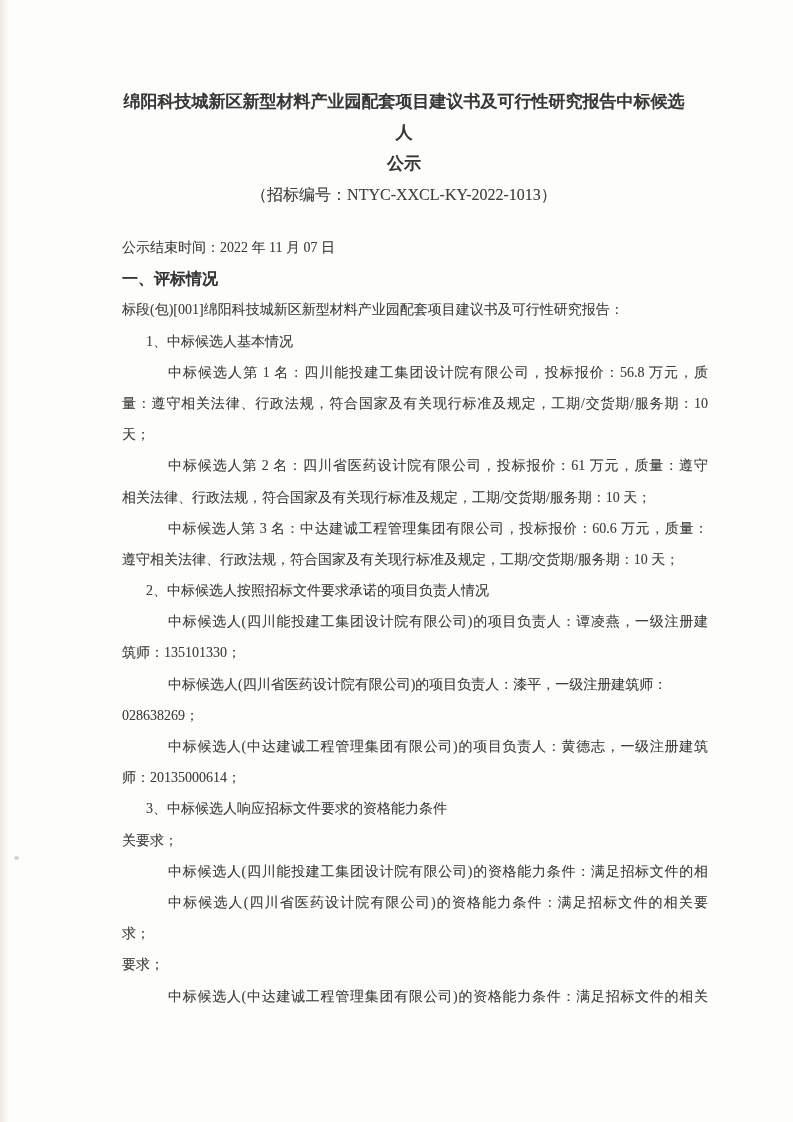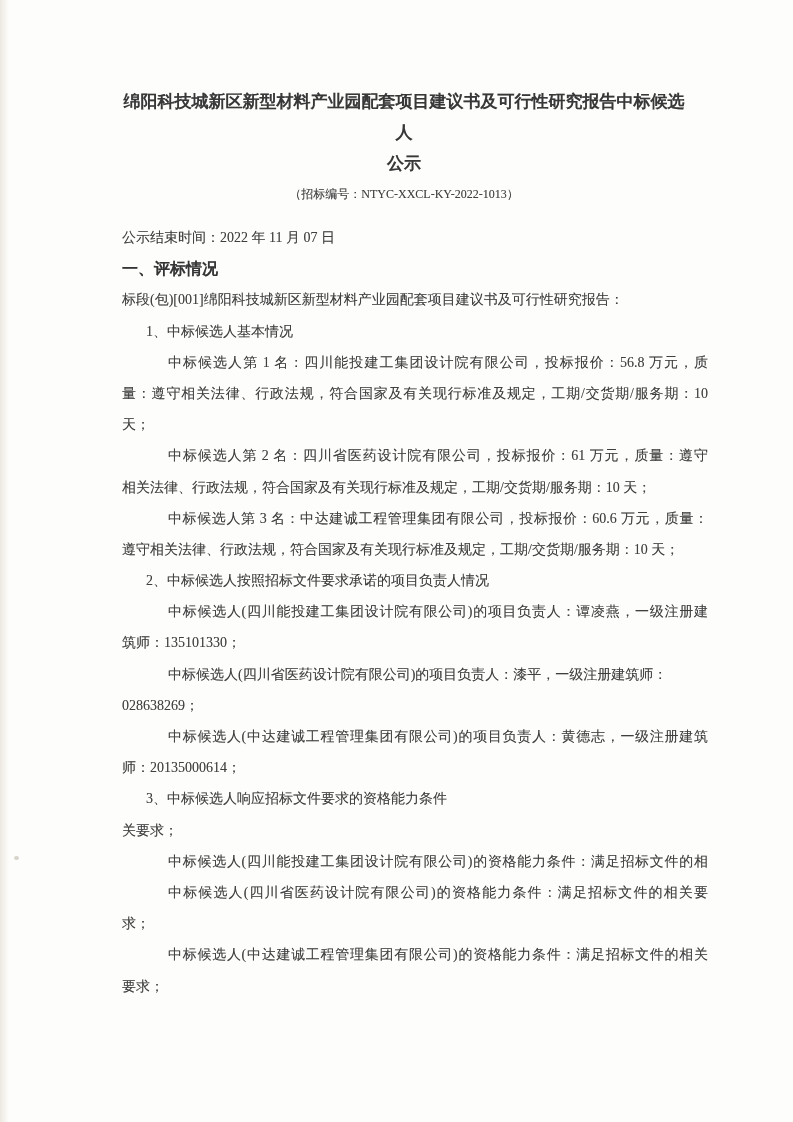--- a/index.html
+++ b/index.html
@@ -24,25 +24,25 @@
     position:absolute;left:14px;top:856px;width:5px;height:4px;border-radius:50%;
     background:rgba(183,176,162,.55);filter:blur(.6px);
   }
   .title-block{
     position:absolute;left:122px;top:86px;width:564px;text-align:center;
   }
   .doc-title{
     margin:0;font-size:17px;font-weight:700;line-height:31px;color:#383838;
   }
   .tender-no{
-    margin:0;font-size:12px;font-weight:400;line-height:31px;color:#414141;
+    margin:0;font-size:16px;font-weight:400;line-height:31px;color:#414141;
     white-space:nowrap;
   }
   .doc-body{
-    position:absolute;left:122px;top:222px;width:586px;
+    position:absolute;left:122px;top:232px;width:586px;
     font-size:14px;
   }
   .line{
     height:31.2px;line-height:31.2px;overflow:hidden;white-space:nowrap;
   }
   .line.fill{
     white-space:normal;text-align:justify;text-align-last:justify;
   }
   .line.bold{
     font-weight:700;font-size:16px;color:#343434;
@@ -82,16 +82,16 @@
       <div class="line ind0">筑师：135101330；</div>
       <div class="line ind2">中标候选人(四川省医药设计院有限公司)的项目负责人：漆平，一级注册建筑师：</div>
       <div class="line ind0">028638269；</div>
       <div class="line ind2 fill">中标候选人(中达建诚工程管理集团有限公司)的项目负责人：黄德志，一级注册建筑</div>
       <div class="line ind0">师：20135000614；</div>
       <div class="line ind1">3、中标候选人响应招标文件要求的资格能力条件</div>
       <div class="line ind0">关要求；</div>
       <div class="line ind2 fill">中标候选人(四川能投建工集团设计院有限公司)的资格能力条件：满足招标文件的相</div>
       <div class="line ind2 fill">中标候选人(四川省医药设计院有限公司)的资格能力条件：满足招标文件的相关要</div>
       <div class="line ind0">求；</div>
+      <div class="line ind0">要求；</div>
       <div class="line ind2 fill">中标候选人(中达建诚工程管理集团有限公司)的资格能力条件：满足招标文件的相关</div>
-      <div class="line ind0">要求；</div>
     </div>
 </div>
 
 </body></html>

